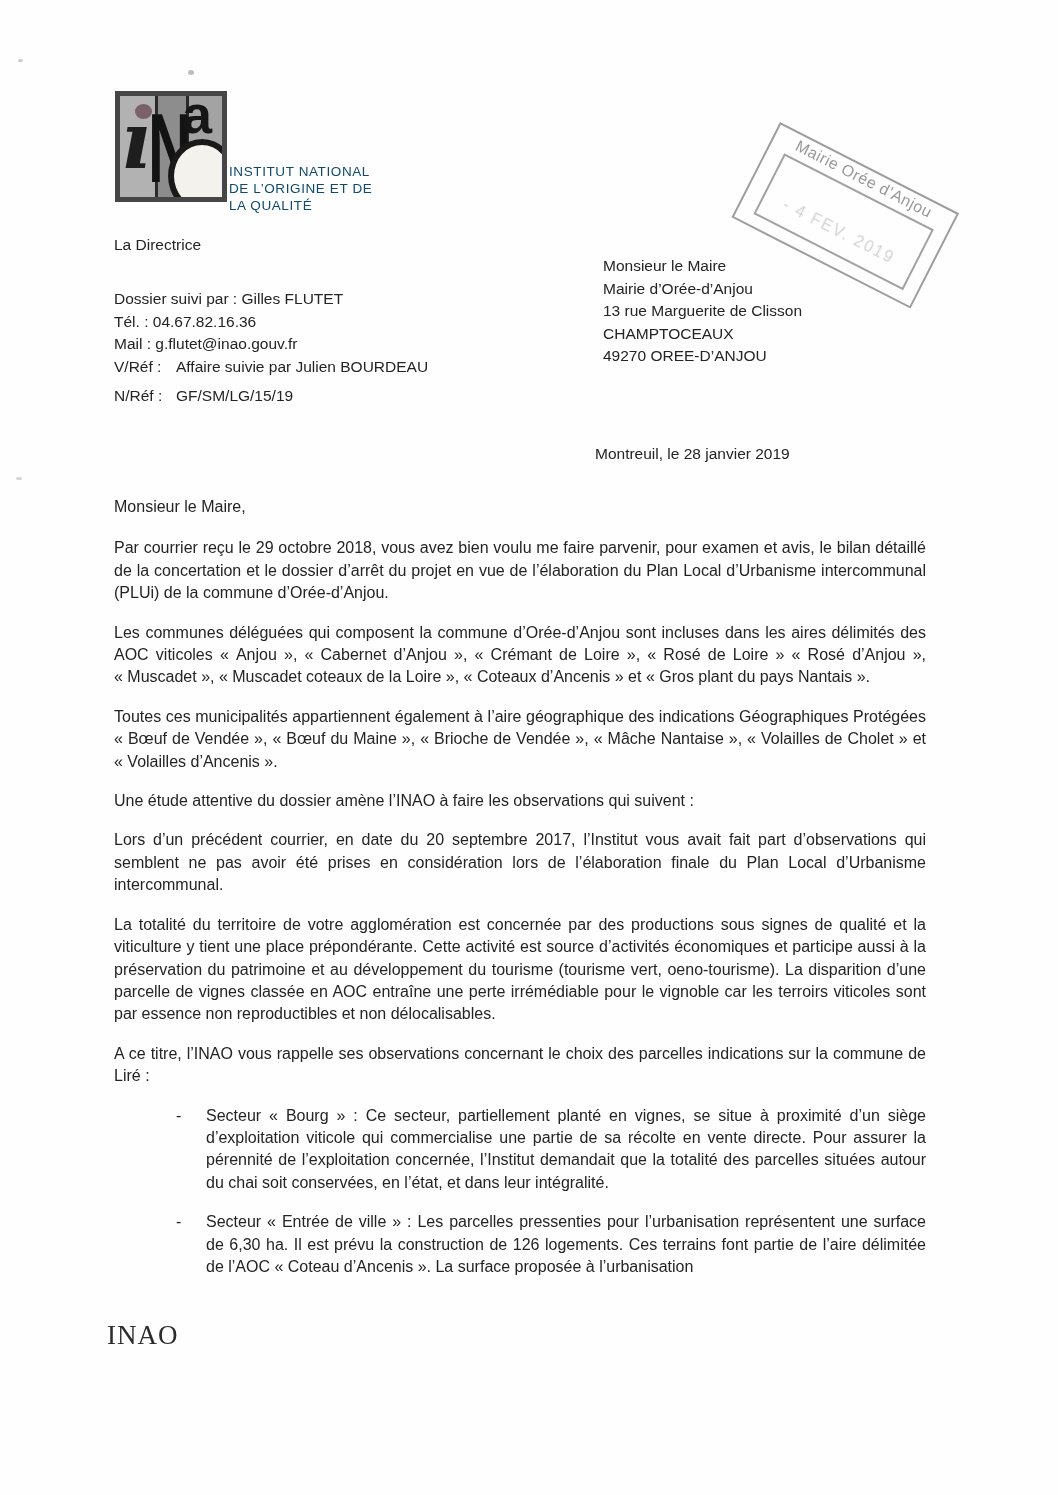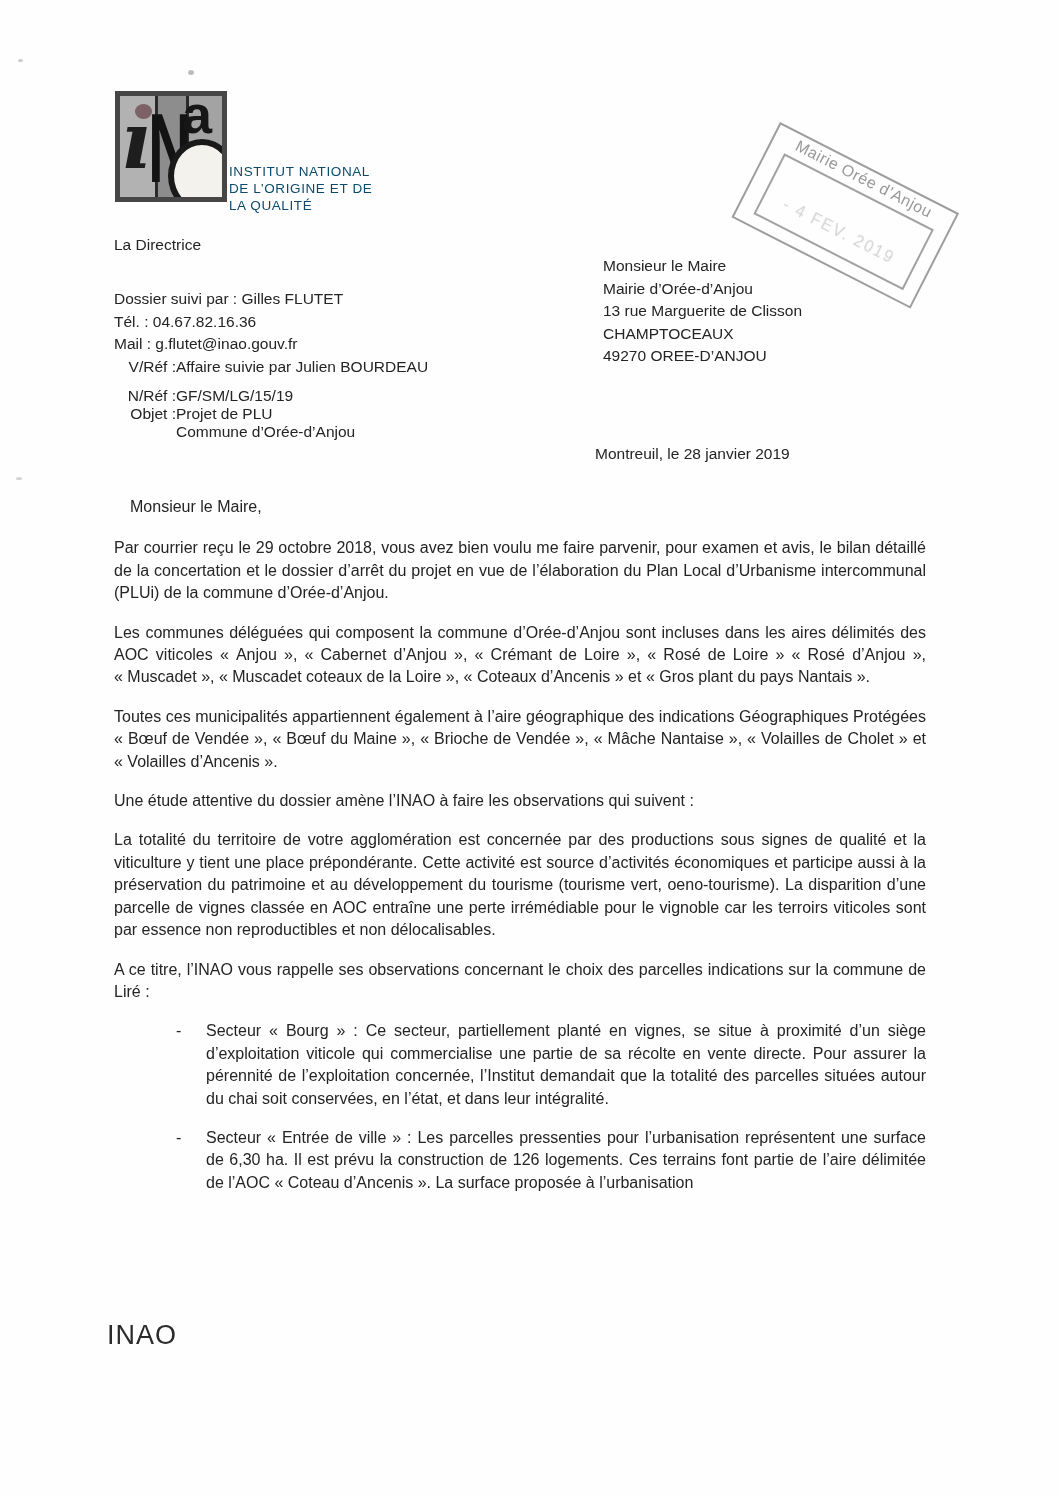--- a/index.html
+++ b/index.html
@@ -41,21 +41,21 @@
   .org-name {
     position:absolute; left:229px; top:163px;
     font-size:13.5px; line-height:17px; letter-spacing:0.6px; color:#0c4a6e;
   }
   
   .role { position:absolute; left:114px; top:236px; font-size:15.5px; }
   .sender { position:absolute; left:114px; top:288px; font-size:15.5px; line-height:22.5px; }
   .refs { position:absolute; left:114px; top:358px; font-size:15.5px; }
   .ref-row { display:flex; }
   .ref-row.vref { margin-bottom:11px; }
-  .ref-label { width:62px; flex:0 0 62px;text-align:right; }
+  .ref-label { width:62px; flex:0 0 62px; }
   .ref-val { }
   .ref-val .second { display:block; }
   .recipient { position:absolute; left:575px; top:255px; font-size:15.5px; line-height:22.5px;margin-left:28px; }
   .dateline { position:absolute; left:595px; top:445px; font-size:15.5px; }
   
   .stamp {
     position:absolute; left:780px; top:122px; width:197px; height:103px;
     transform:rotate(27deg); transform-origin:left top;
     border:2px solid #9d9d9d; color:#9c9c9c;
   }
@@ -69,28 +69,28 @@
   }
   .stamp-date {
     position:absolute; left:0; right:0; top:34px; text-align:center;
     font-size:16px; letter-spacing:2px; color:#d2d2d2; filter:blur(0.5px);
   }
   
   .body-block {
     position:absolute; left:114px; top:496px; width:812px;
     font-size:16px; line-height:22.4px;
   }
-  .salutation { margin:0 0 19px 16px; }
+  .salutation { margin:0 0 19px 0; }
   .body-block p.par { margin:0 0 17px 0; text-align:justify; }
   .bullet { display:flex; margin:0 0 17px 0; }
   .bullet .dash { flex:0 0 30px; margin-left:62px; }
   .bullet .btxt { flex:1 1 auto; text-align:justify; }
   
   .footer { position:absolute; left:107px; top:1320px; }
-  .footer-org { font-size:27px; letter-spacing:1px; color:#2b2b2b; margin-bottom:12px; }
+  .footer-org { font-size:27px; letter-spacing:1px; color:#2b2b2b; margin-bottom:12px;font-family:Liberation Serif, serif; }
   .footer-addr {
     font-family:"Liberation Serif", serif; font-size:13px; line-height:20.6px;
     color:#3a3a3a; letter-spacing:0.3px;
   }
   
   .speck { position:absolute; border-radius:50%; }
   .speck1 { left:18px; top:59px; width:5px; height:3px; background:#c9c9c9; }
   .speck2 { left:188px; top:70px; width:6px; height:5px; background:#bdbdbd; }
   .speck3 { left:16px; top:477px; width:6px; height:3px; background:#d4d4d4; }
 </style>
@@ -130,27 +130,20 @@
 
   <div class="refs">
     <div class="ref-row vref">
       <span class="ref-label">V/Réf :</span>
       <span class="ref-val">Affaire suivie par Julien BOURDEAU</span>
     </div>
     <div class="ref-row">
       <span class="ref-label">N/Réf :</span>
       <span class="ref-val">GF/SM/LG/15/19</span>
     </div>
-    <div class="ref-row">
-      <span class="ref-label">Objet :</span>
-      <span class="ref-val">
-        <span>Projet de PLU</span>
-        <span class="second">Commune d’Orée-d’Anjou</span>
-      </span>
-    </div>
   </div>
 
   <div class="recipient">
     <div>Monsieur le Maire</div>
     <div>Mairie d’Orée-d’Anjou</div>
     <div>13 rue Marguerite de Clisson</div>
     <div>CHAMPTOCEAUX</div>
     <div>49270 OREE-D’ANJOU</div>
   </div>
 
@@ -162,20 +155,21 @@
   </div>
 
   <div class="dateline">Montreuil, le 28 janvier 2019</div>
 
   <div class="body-block">
     <p class="salutation">Monsieur le Maire,</p>
     <p class="par">Par courrier reçu le 29 octobre 2018, vous avez bien voulu me faire parvenir, pour examen et avis, le bilan détaillé de la concertation et le dossier d’arrêt du projet en vue de l’élaboration du Plan Local d’Urbanisme intercommunal (PLUi) de la commune d’Orée-d’Anjou.</p>
     <p class="par">Les communes déléguées qui composent la commune d’Orée-d’Anjou sont incluses dans les aires délimités des AOC viticoles «&nbsp;Anjou&nbsp;», «&nbsp;Cabernet d’Anjou&nbsp;», «&nbsp;Crémant de Loire&nbsp;», «&nbsp;Rosé de Loire&nbsp;» «&nbsp;Rosé d’Anjou&nbsp;», «&nbsp;Muscadet&nbsp;», «&nbsp;Muscadet coteaux de la Loire&nbsp;», «&nbsp;Coteaux d’Ancenis&nbsp;» et «&nbsp;Gros plant du pays Nantais&nbsp;».</p>
     <p class="par">Toutes ces municipalités appartiennent également à l’aire géographique des indications Géographiques Protégées «&nbsp;Bœuf de Vendée&nbsp;», «&nbsp;Bœuf du Maine&nbsp;», «&nbsp;Brioche de Vendée&nbsp;», «&nbsp;Mâche Nantaise&nbsp;», «&nbsp;Volailles de Cholet&nbsp;» et «&nbsp;Volailles d’Ancenis&nbsp;».</p>
     <p class="par">Une étude attentive du dossier amène l’INAO à faire les observations qui suivent :</p>
+    <p class="par">Lors d’un précédent courrier, en date du 20 septembre 2017, l’Institut vous avait fait part d’observations qui semblent ne pas avoir été prises en considération lors de l’élaboration finale du Plan Local d’Urbanisme intercommunal.</p>
     <p class="par">La totalité du territoire de votre agglomération est concernée par des productions sous signes de qualité et la viticulture y tient une place prépondérante. Cette activité est source d’activités économiques et participe aussi à la préservation du patrimoine et au développement du tourisme (tourisme vert, oeno-tourisme). La disparition d’une parcelle de vignes classée en AOC entraîne une perte irrémédiable pour le vignoble car les terroirs viticoles sont par essence non reproductibles et non délocalisables.</p>
     <p class="par">A ce titre, l’INAO vous rappelle ses observations concernant le choix des parcelles indications sur la commune de Liré :</p>
 
     <div class="bullet">
       <span class="dash">-</span>
       <span class="btxt">Secteur «&nbsp;Bourg&nbsp;» : Ce secteur, partiellement planté en vignes, se situe à proximité d’un siège d’exploitation viticole qui commercialise une partie de sa récolte en vente directe. Pour assurer la pérennité de l’exploitation concernée, l’Institut demandait que la totalité des parcelles situées autour du chai soit conservées, en l’état, et dans leur intégralité.</span>
     </div>
     <div class="bullet">
       <span class="dash">-</span>
       <span class="btxt">Secteur «&nbsp;Entrée de ville&nbsp;» : Les parcelles pressenties pour l’urbanisation représentent une surface de 6,30 ha. Il est prévu la construction de 126 logements. Ces terrains font partie de l’aire délimitée de l’AOC «&nbsp;Coteau d’Ancenis&nbsp;». La surface proposée à l’urbanisation</span>

